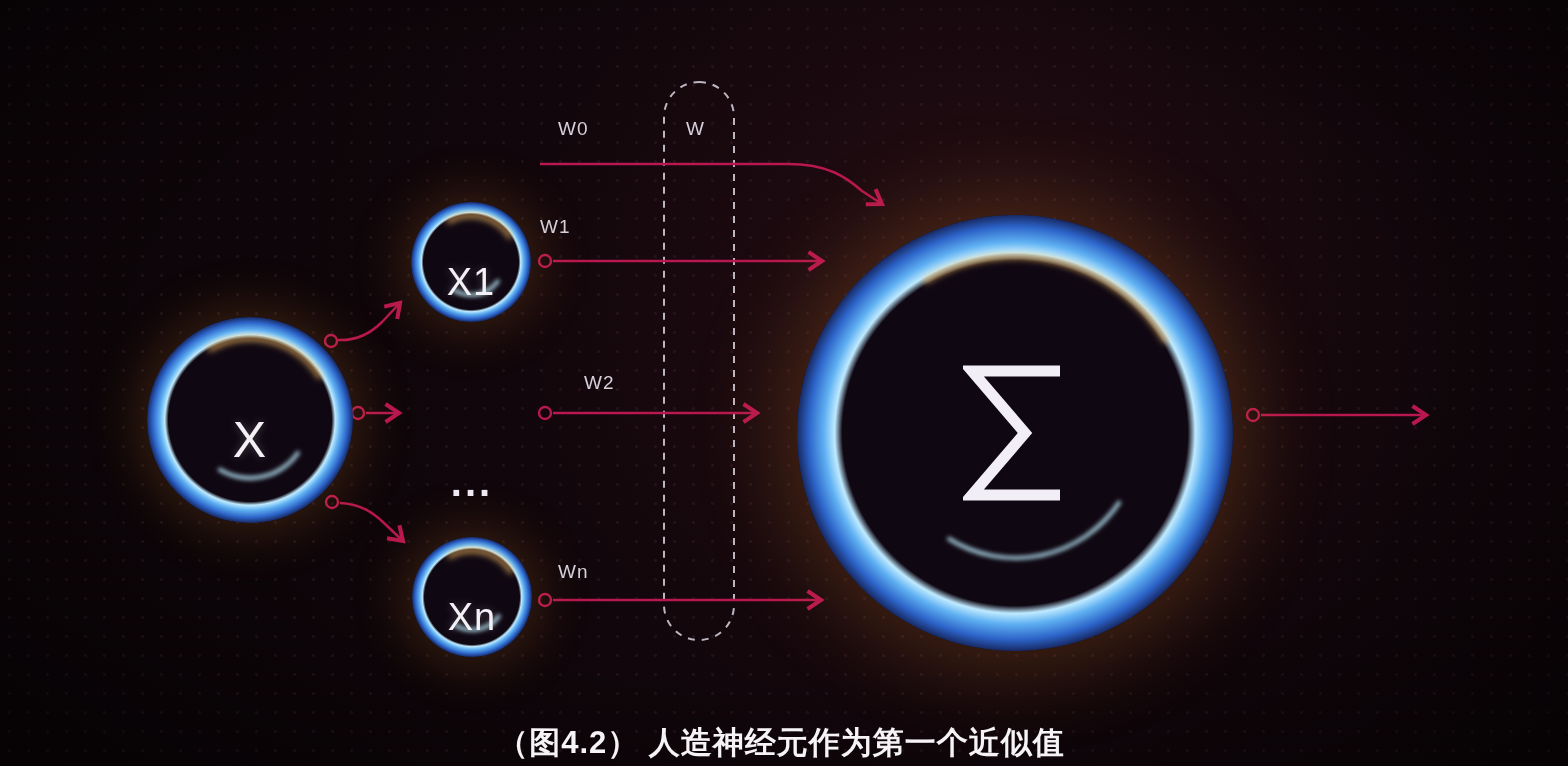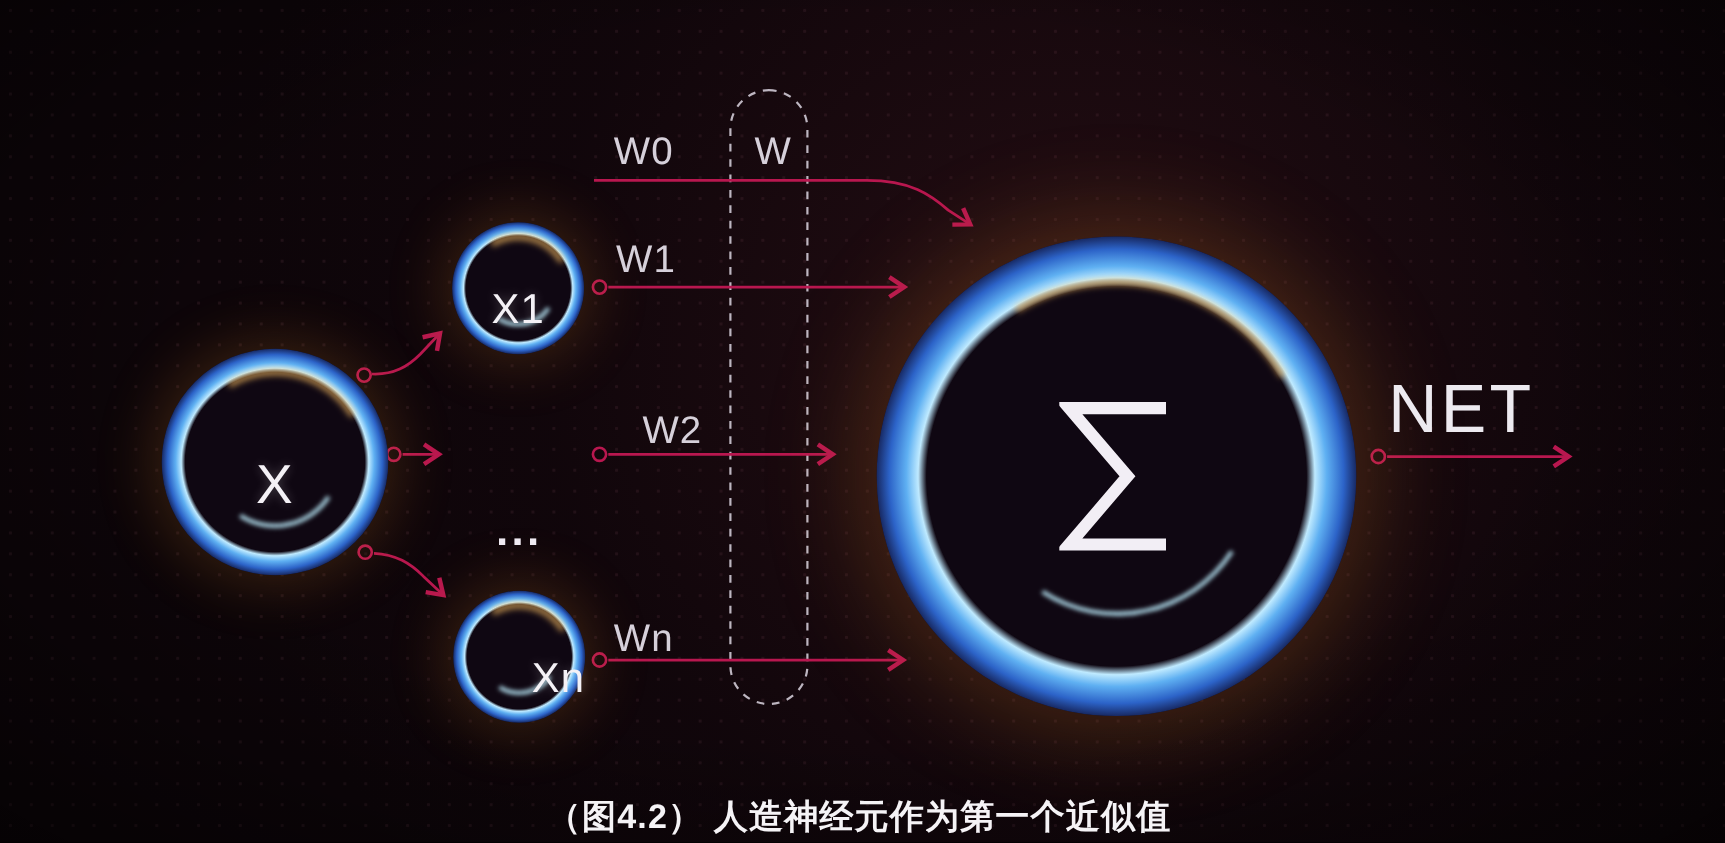--- a/index.html
+++ b/index.html
@@ -47,34 +47,34 @@
     filter:blur(3px); transform:rotate(14deg);
   }
   .neuron .node-label{
     position:relative; color:var(--text); font-weight:300; letter-spacing:1px;
     text-shadow:0 0 10px rgba(255,255,255,0.25);
     margin-top:40px;
   }
   #node-x   {left:147px; top:317px; width:206px; height:206px;}
   #node-x1  {left:411px; top:202px; width:120px; height:120px;}
   #node-x2  {left:412px; top:350px; width:120px; height:120px;}
-  #node-xn  {left:412px; top:537px; width:120px; height:120px;justify-content:flex-end;}
+  #node-xn  {left:412px; top:537px; width:120px; height:120px;}
   #node-sum {left:797px; top:215px; width:436px; height:436px;
              box-shadow:0 0 90px 12px rgba(232,140,40,0.25);}
   #node-x .node-label{font-size:50px;}
   #node-x1 .node-label,#node-x2 .node-label,#node-xn .node-label{font-size:38px;}
   
   svg.links{position:absolute; left:0; top:0; pointer-events:none;}
   .lnk{stroke:var(--arrow); stroke-width:2.5; fill:none; stroke-linejoin:round;}
   .lnk-head{stroke:var(--arrow); stroke-width:1.8; fill:none;}
   .lnk-dot{stroke:var(--arrow); stroke-width:2.4; fill:rgba(13,5,9,0.2);}
   .capsule{stroke:var(--dash); stroke-width:2; fill:none; stroke-dasharray:7 7; opacity:0.92;}
   
   .wlabel{
-    position:absolute; color:var(--label); font-size:35px; letter-spacing:1px;
+    position:absolute; color:var(--label); font-size:19px; letter-spacing:1px;
     font-weight:400;
   }
   .net-label{
     position:absolute; left:1262px; top:342px; color:#edeaf0; font-size:62px;
     font-weight:100; letter-spacing:3px; line-height:1;
   }
   .ellipsis{
     position:absolute; left:448px; top:462px; width:48px; text-align:center;
     color:#efeaf2; font-size:40px; font-weight:bold; letter-spacing:3px; line-height:1;
   }
@@ -153,22 +153,21 @@
     <div class="shine"></div>
     <svg class="sigma-svg" width="104" height="138" viewBox="0 0 104 138" role="img" aria-label="Σ">
       <path d="M97,7 L9,7 L62,69 L9,131 L97,131"></path>
     </svg>
   </div>
 
   <div class="ellipsis">...</div>
 
   <span class="wlabel" style="left:558px; top:118px;">W0</span>
   <span class="wlabel" style="left:686px; top:118px;">W</span>
-  <span class="wlabel" style="left:560px; top:216px;">W1</span>
+  <span class="wlabel" style="left:540px; top:216px;">W1</span>
   <span class="wlabel" style="left:584px; top:372px;">W2</span>
   <span class="wlabel" style="left:558px; top:561px;">Wn</span>
 
-  <span class="net-label">NET</span>
 
   <div class="caption">（图4.2） 人造神经元作为第一个近似值</div>
 
 
 </div>
 
 </body></html>

